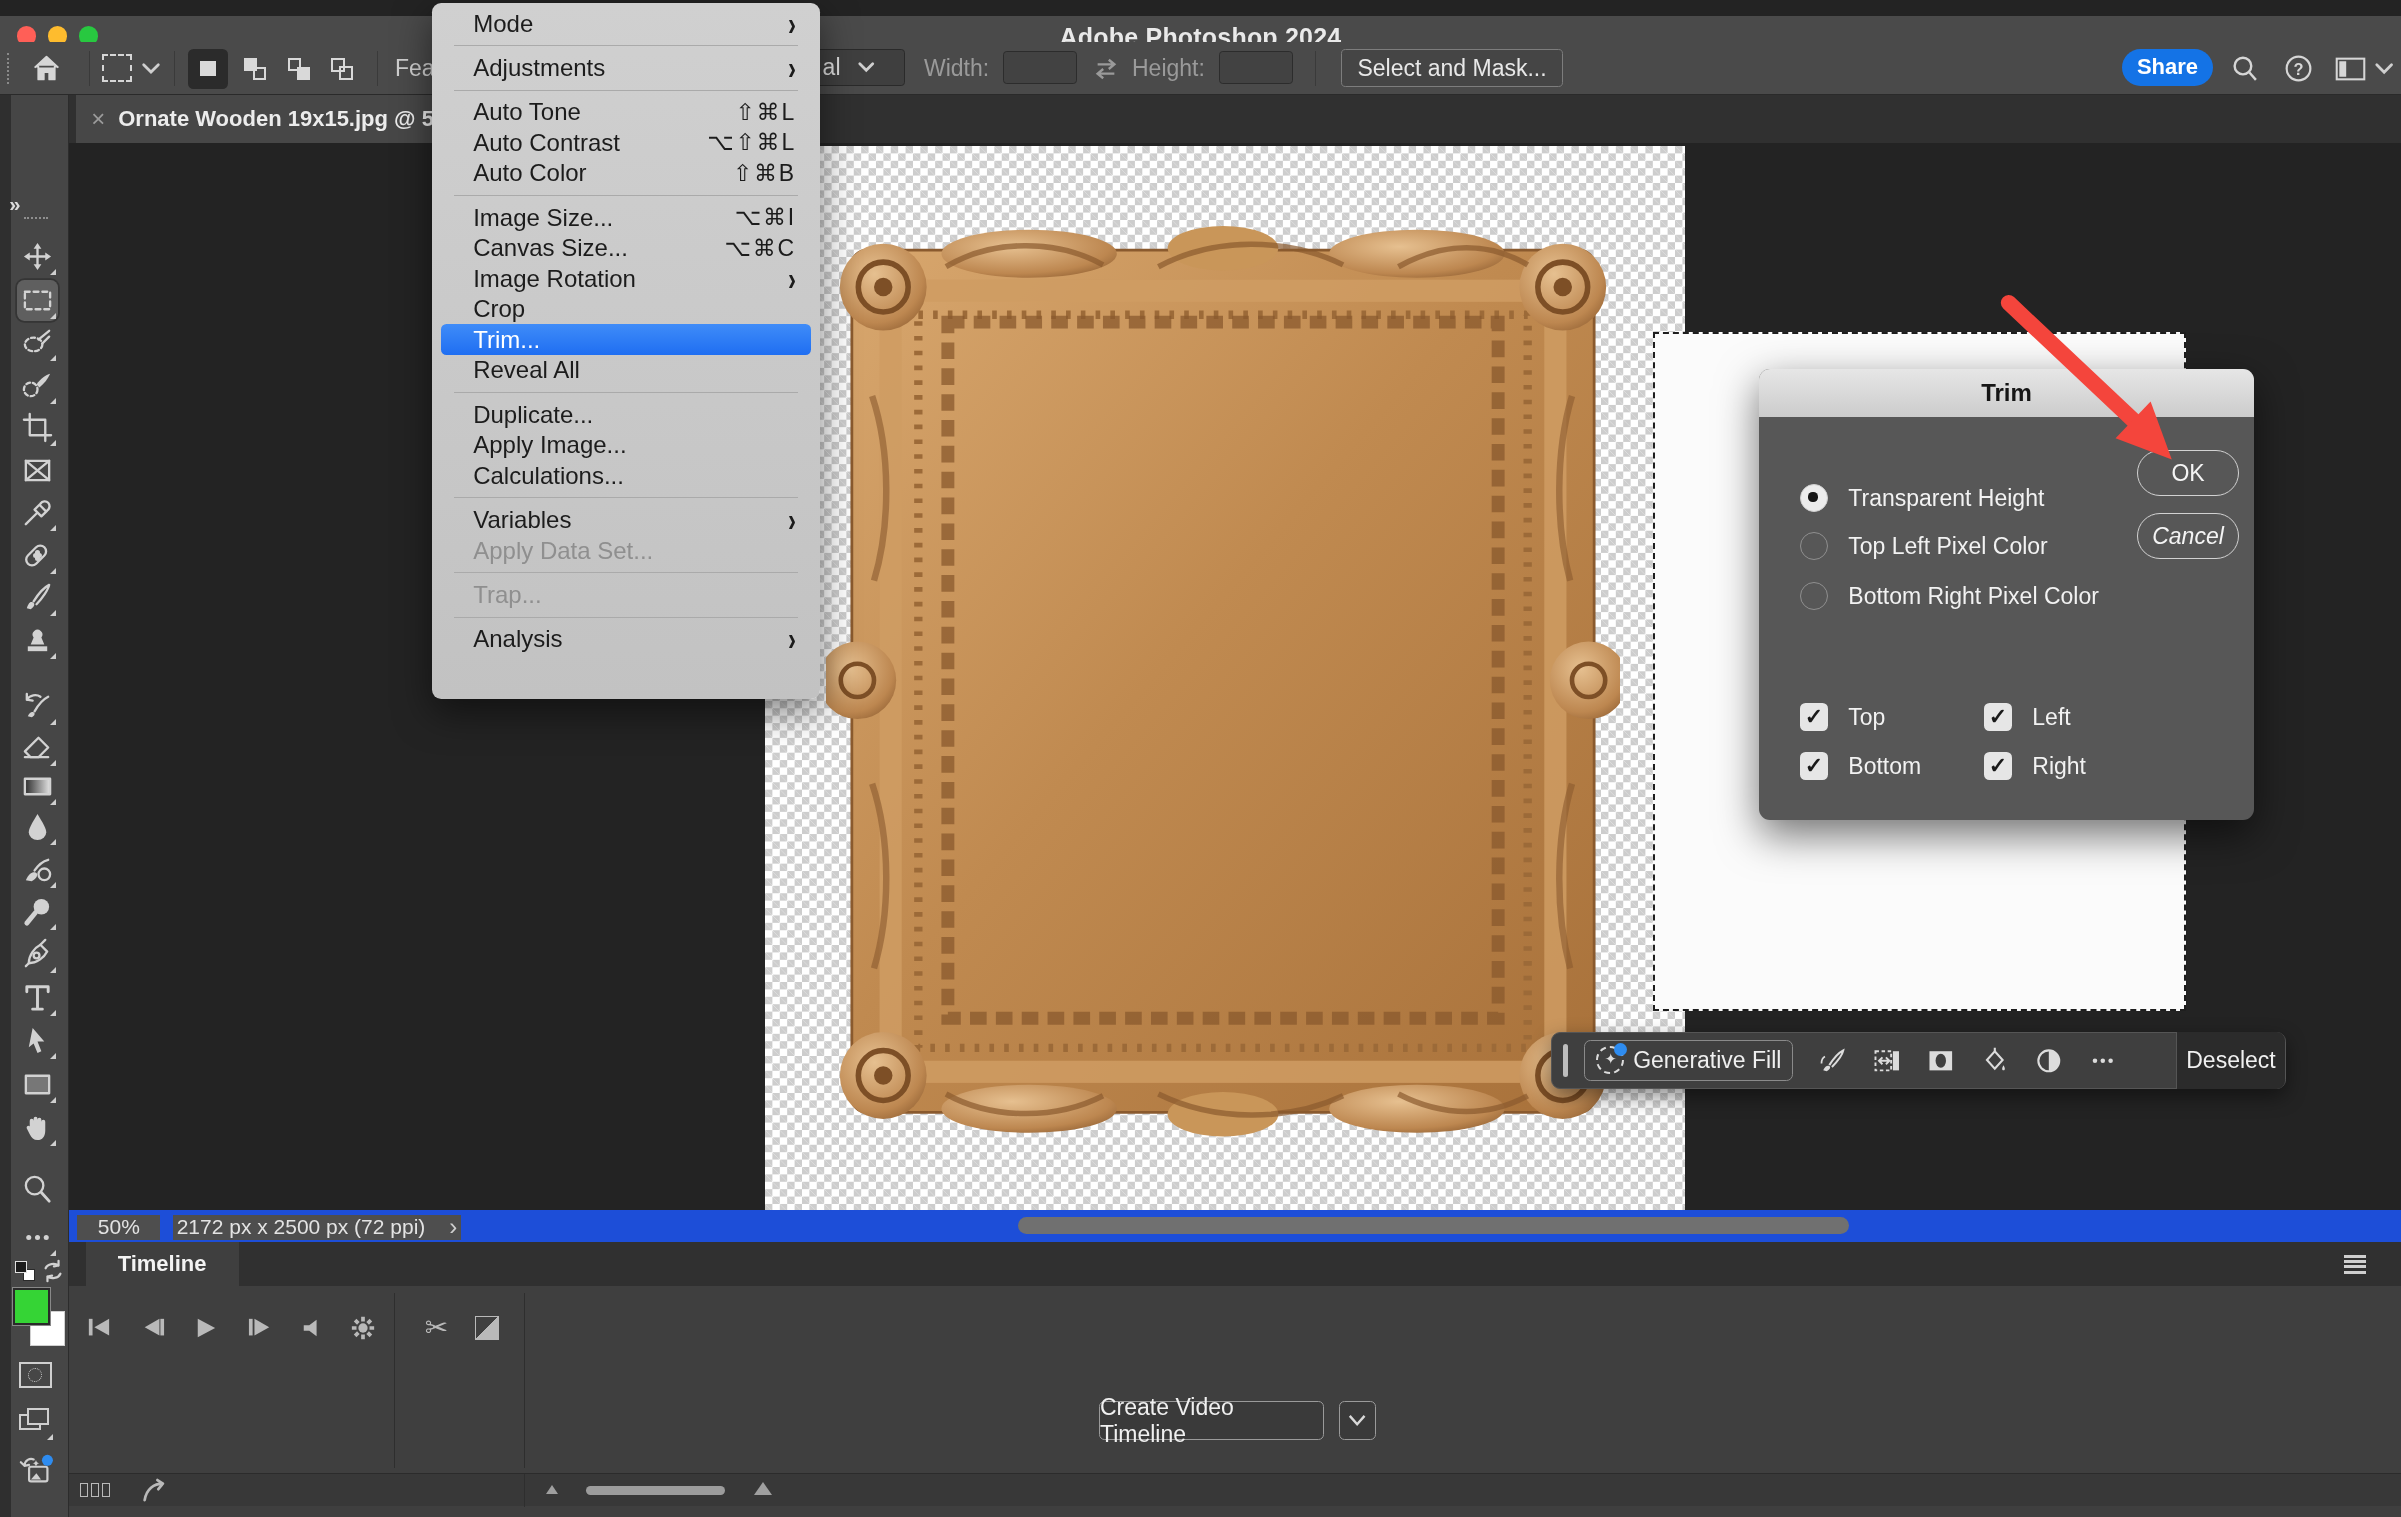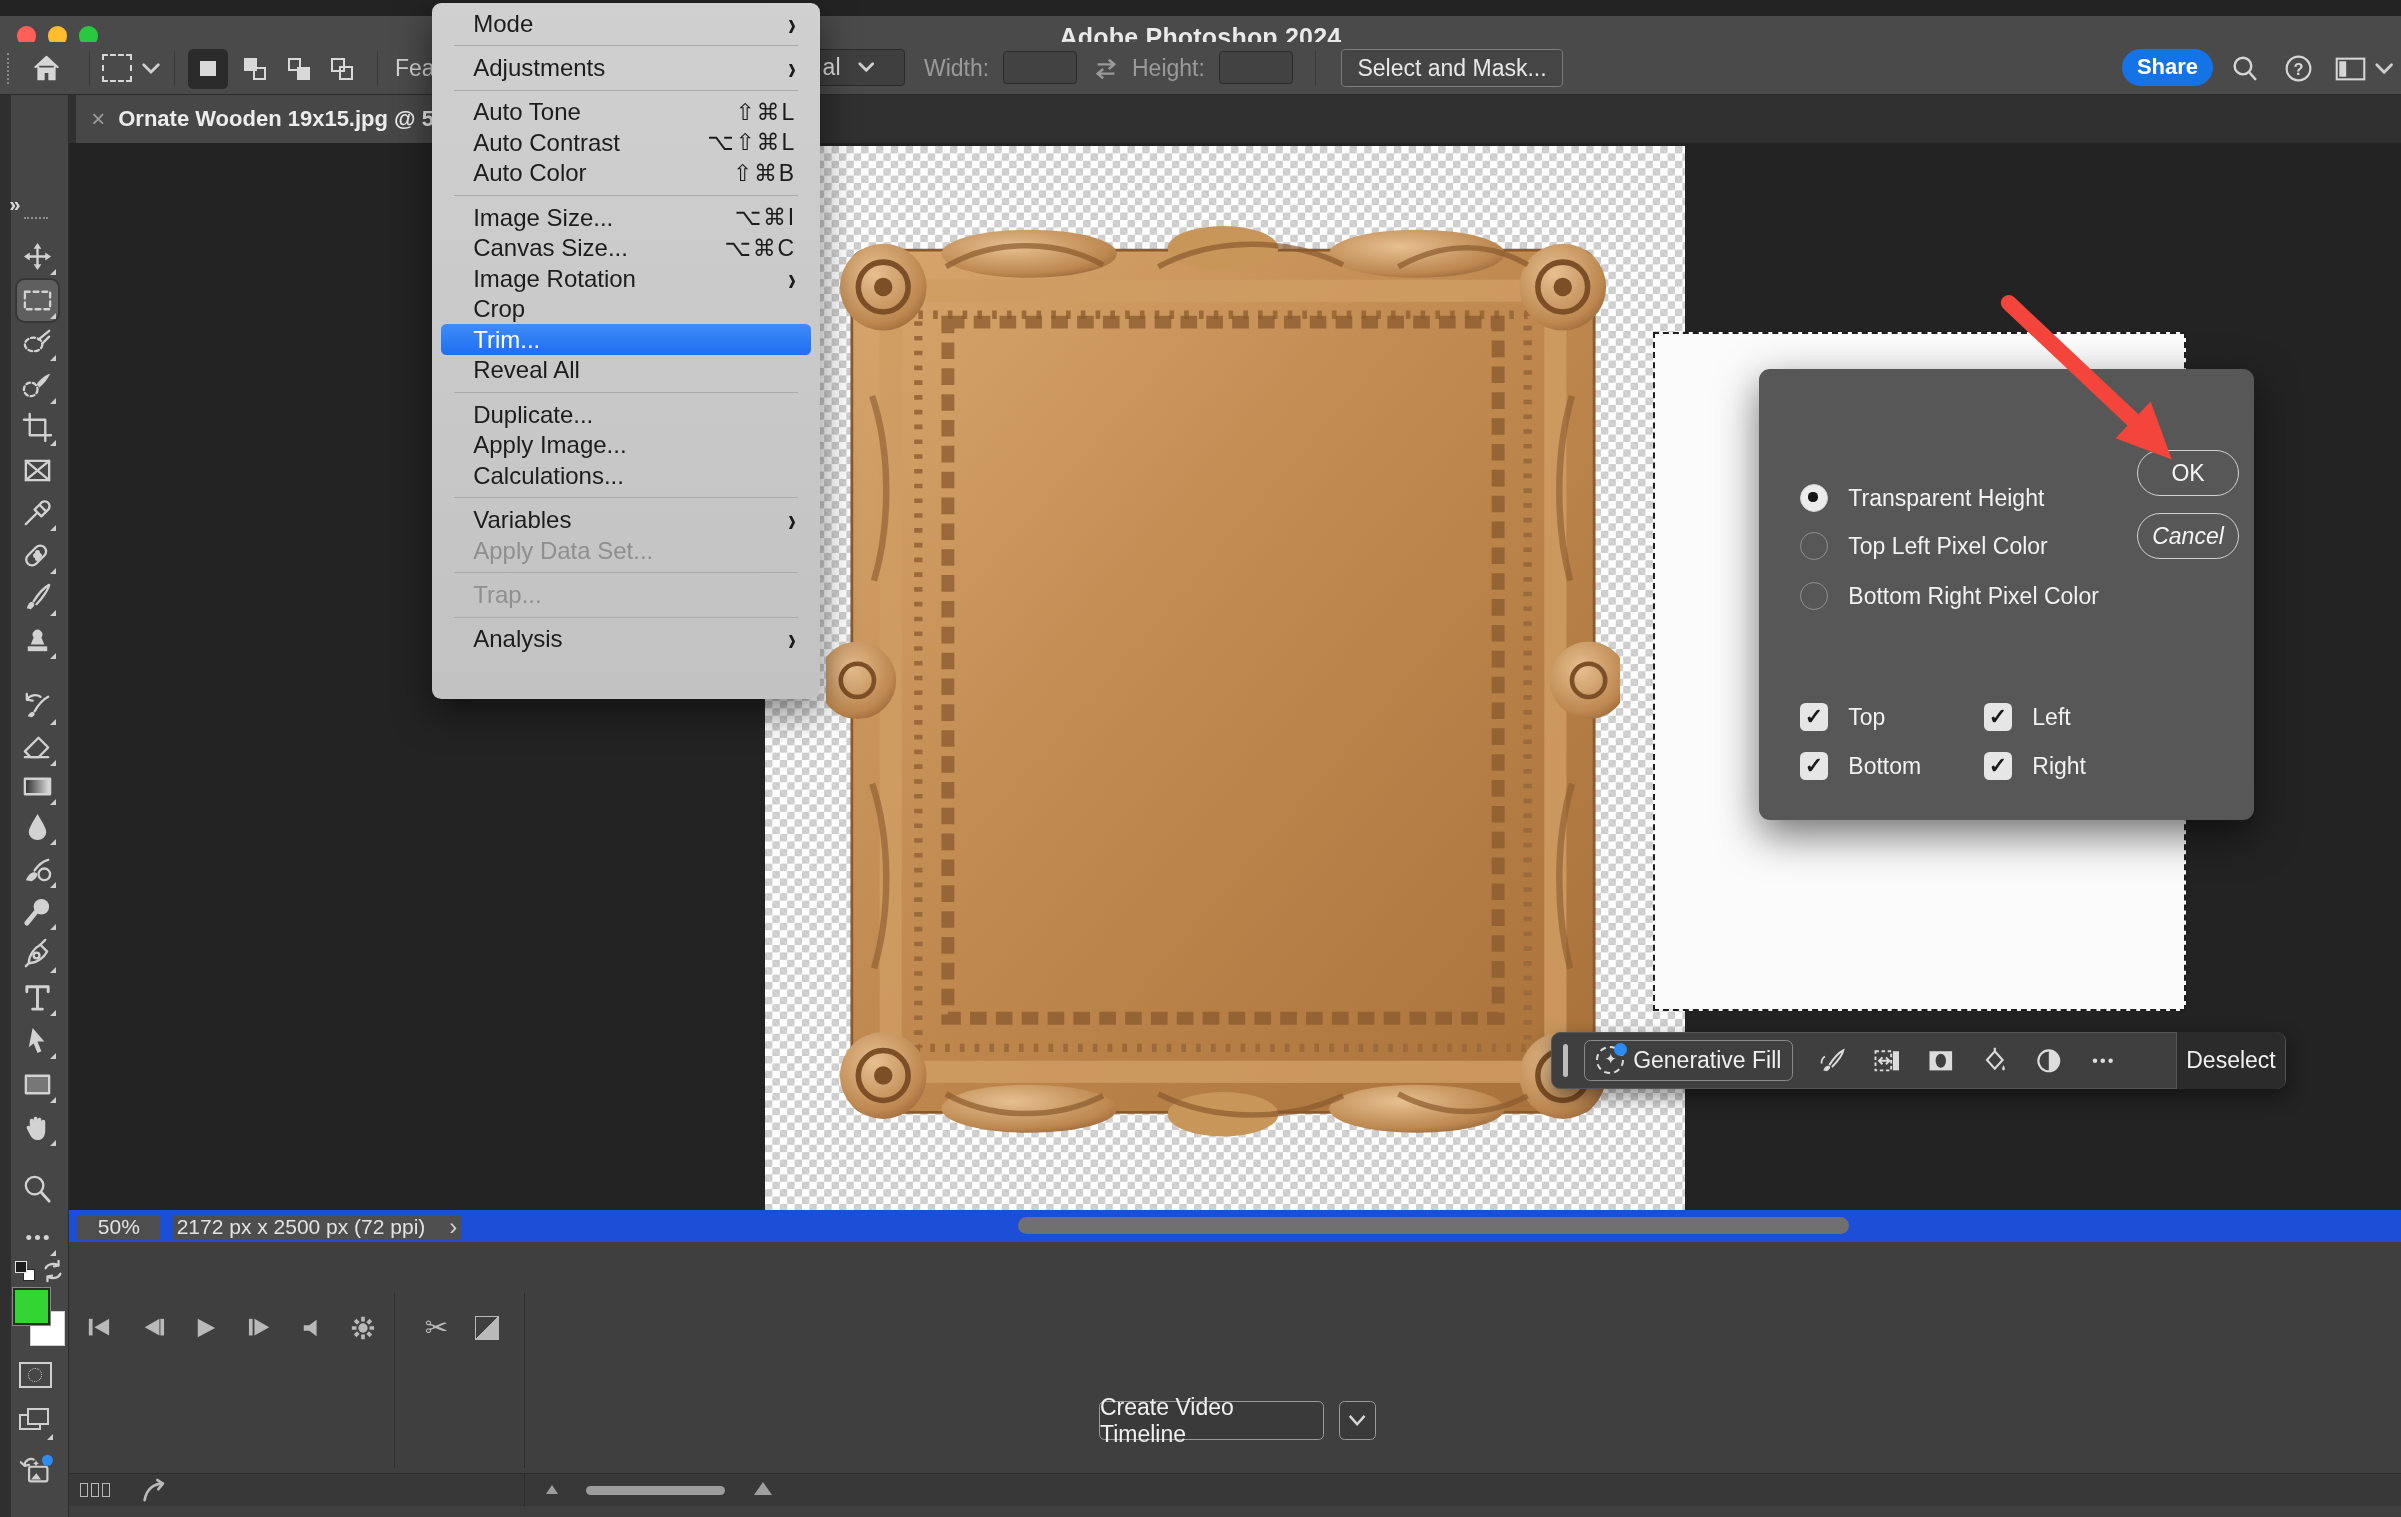--- a/index.html
+++ b/index.html
@@ -518,20 +518,29 @@
   <div id="statusrow" class="abs">
     <div class="statbox abs" style="left:8.3px; width:83px;">50%</div>
     <div class="statbox abs" style="left:104px; width:288px; gap:24px;">
       <span>2172 px x 2500 px (72 ppi)</span>
       <span style="font-size:24px; color:#cfcfcf;">›</span>
     </div>
     <div id="hscroll" class="abs"></div>
   </div>
 
   <div id="timeline" class="abs">
+    <div id="tl-tabs" class="abs">
+      <div id="tl-tab" class="abs">Timeline</div>
+      <div id="tl-menu" class="abs">
+          <i></i>
+          <i></i>
+          <i></i>
+          <i></i>
+        </div>
+    </div>
 
     <div class="pb abs" style="left:11px;">
       <svg width="24" height="20.3" viewBox="0 0 26 22">
           <rect x="2" y="2" width="4" height="18"></rect>
           <path d="M24 2 L8 11 L24 20 Z"></path>
         </svg>
     </div>
     <div class="pb abs" style="left:65px;">
       <svg width="24" height="20.3" viewBox="0 0 26 22">
           <path d="M20 2 L4 11 L20 20 Z"></path>
@@ -660,20 +669,21 @@
         <span class="lbl">Trap...</span>
       </div>
     <div class="msep"></div>
     <div class="mi">
         <span class="lbl">Analysis</span>
         <span class="sub">›</span>
       </div>
   </div>
 
   <div id="trimdlg" class="abs">
+    <div class="dtitle abs">Trim</div>
 
     <div class="radiorow" style="left:41px; top:115px;">
       <span class="radio sel"></span>
       <span>Transparent Height</span>
     </div>
     <div class="radiorow" style="left:41px; top:163px;">
       <span class="radio"></span>
       <span>Top Left Pixel Color</span>
     </div>
     <div class="radiorow" style="left:41px; top:213px;">

